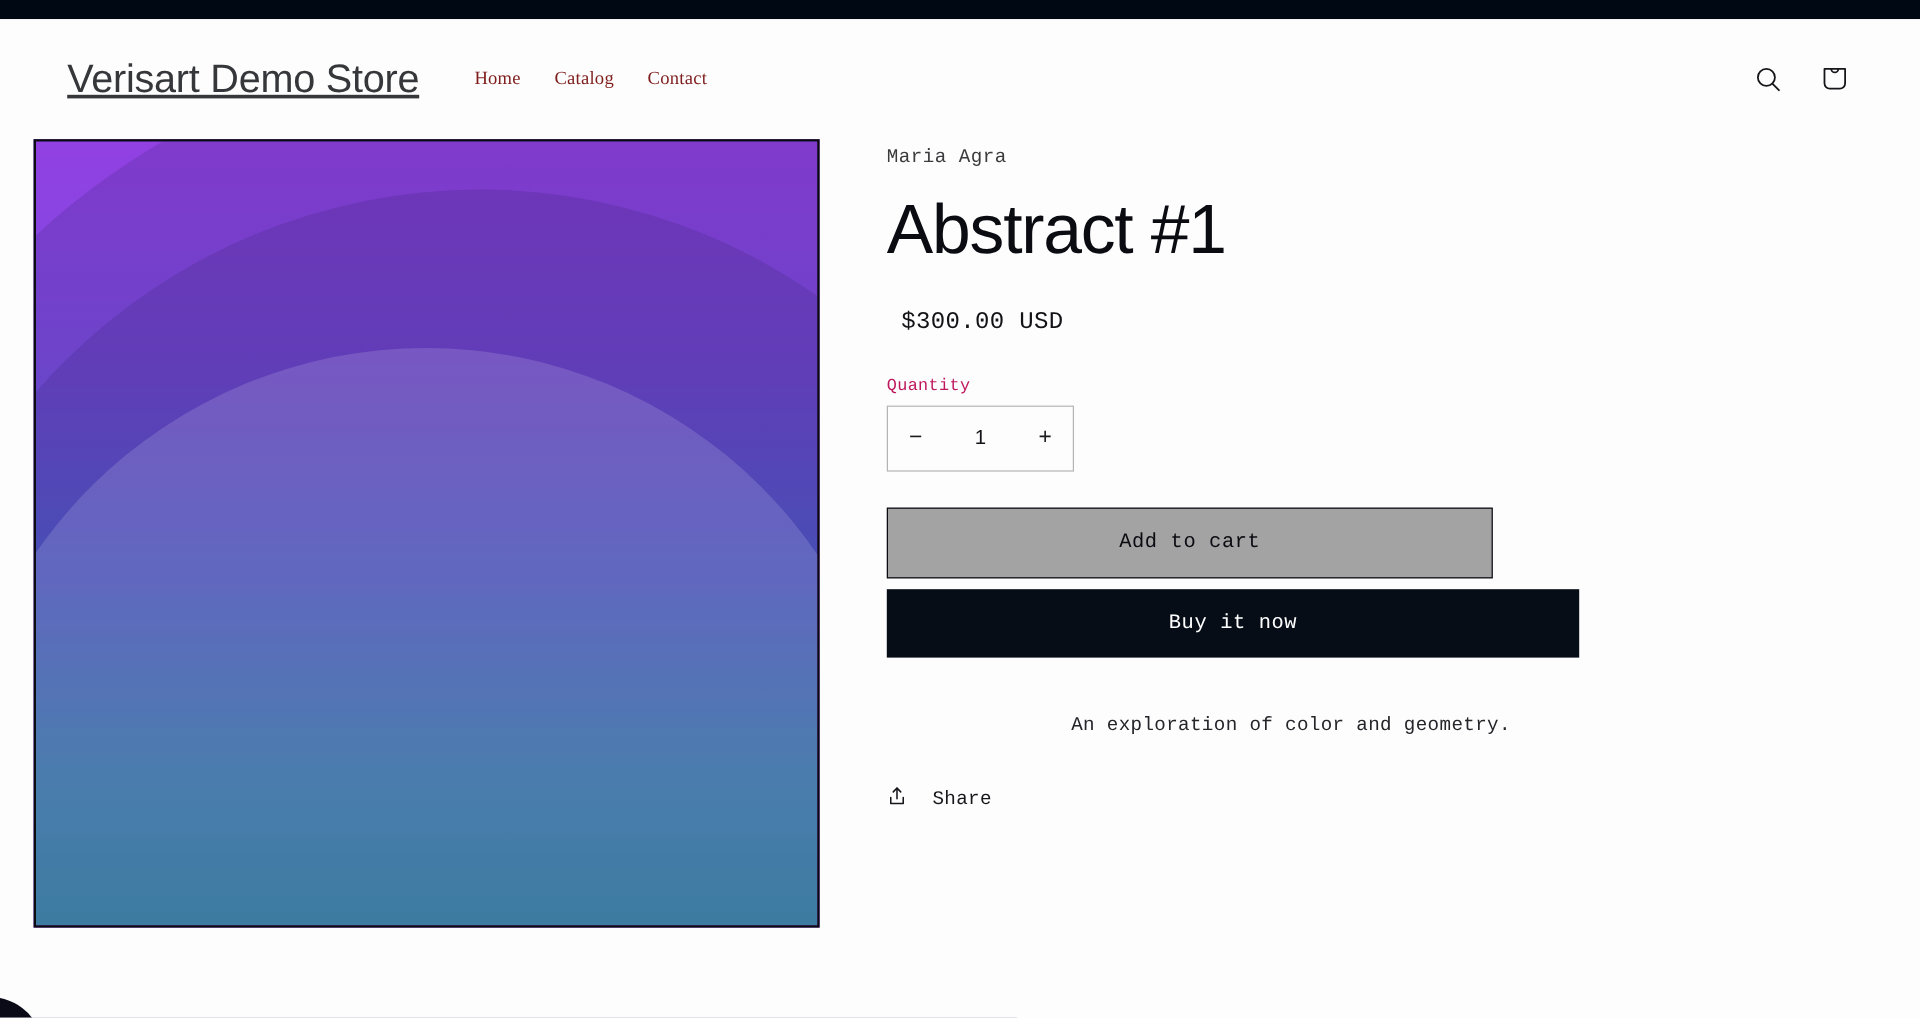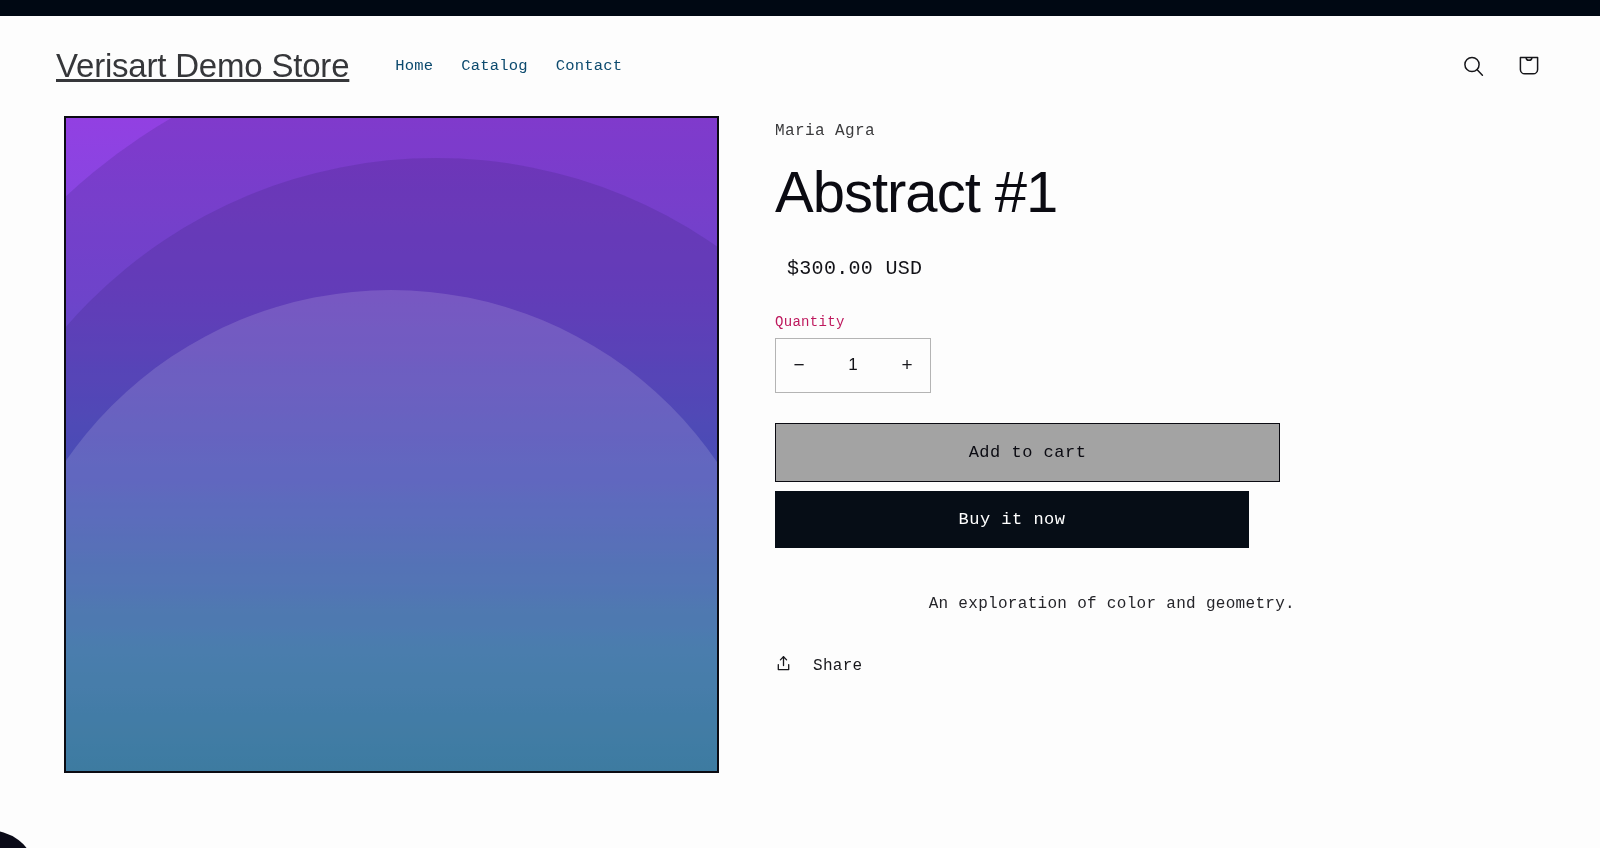--- a/index.html
+++ b/index.html
@@ -36,23 +36,23 @@
     color: #36373a;
     white-space: nowrap;
     margin-right: 46px;
   }
   .main-nav {
     display: flex;
     align-items: center;
     gap: 28px;
   }
   .nav-link {
-    font-family: Liberation Mono, monospace;
+    font-family: Liberation Serif, serif;
     font-size: 15.5px;
-    color: #0c4a6e;
+    color: #7f1d1d;
     text-decoration: none;
     letter-spacing: 0.2px;
     white-space: nowrap;
   }
   .header-spacer { flex: 1 1 auto; }
   .header-actions {
     display: flex;
     align-items: center;
     gap: 26px;
   }
@@ -66,21 +66,21 @@
     border: none;
     padding: 0;
     cursor: pointer;
   }
   .icon-btn svg { display: block; }
 
   
   .product-page {
     display: flex;
     align-items: flex-start;
-    padding: 0 64px;
+    padding: 0 28px;
     gap: 56px;
   }
 
   
   .product-media {
     width: 655px;
     flex: 0 0 655px;
   }
   .media-frame {
     width: 655px;
@@ -203,21 +203,21 @@
     border: 1.6px solid #0b0b12;
     font-family: "Liberation Mono", monospace;
     font-size: 17px;
     letter-spacing: 0.5px;
     color: #0b0b12;
     cursor: pointer;
     margin-bottom: 9px;
   }
   .btn-buy-now {
     display: block;
-    width: 474px;
+    width: 577px;
     height: 57px;
     background: #060d16;
     border: none;
     font-family: "Liberation Mono", monospace;
     font-size: 17px;
     letter-spacing: 0.5px;
     color: #ffffff;
     cursor: pointer;
     margin-bottom: 44px;
   }

